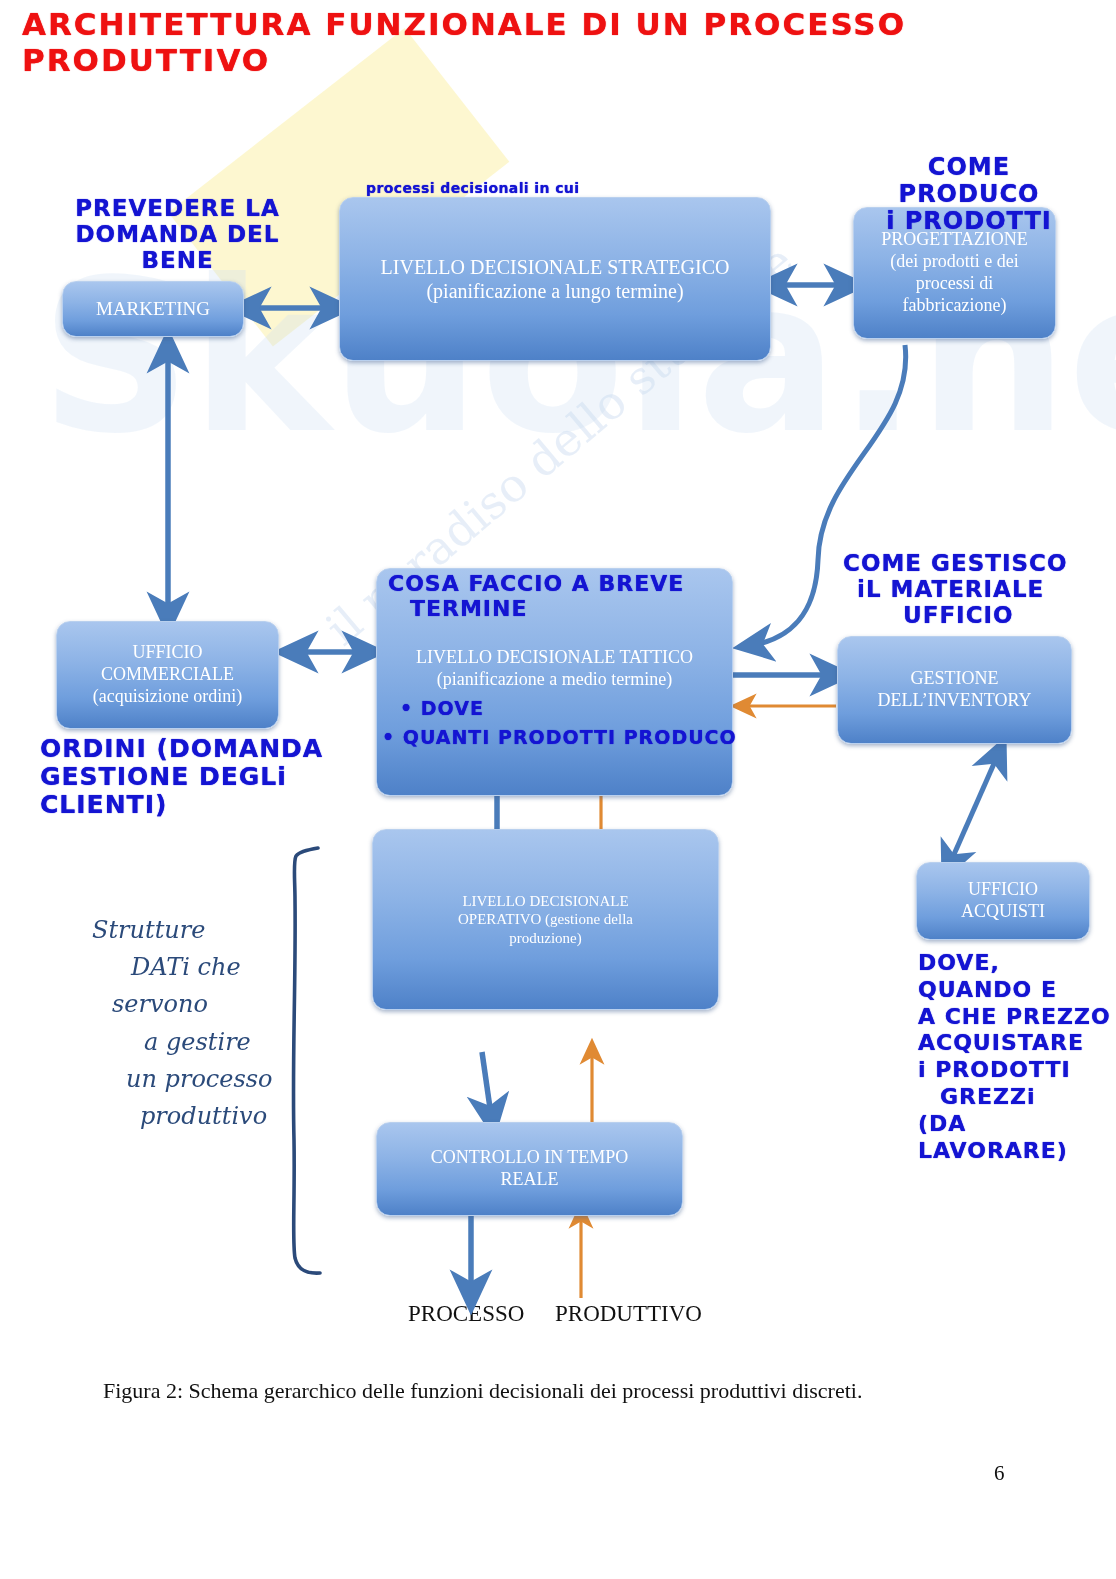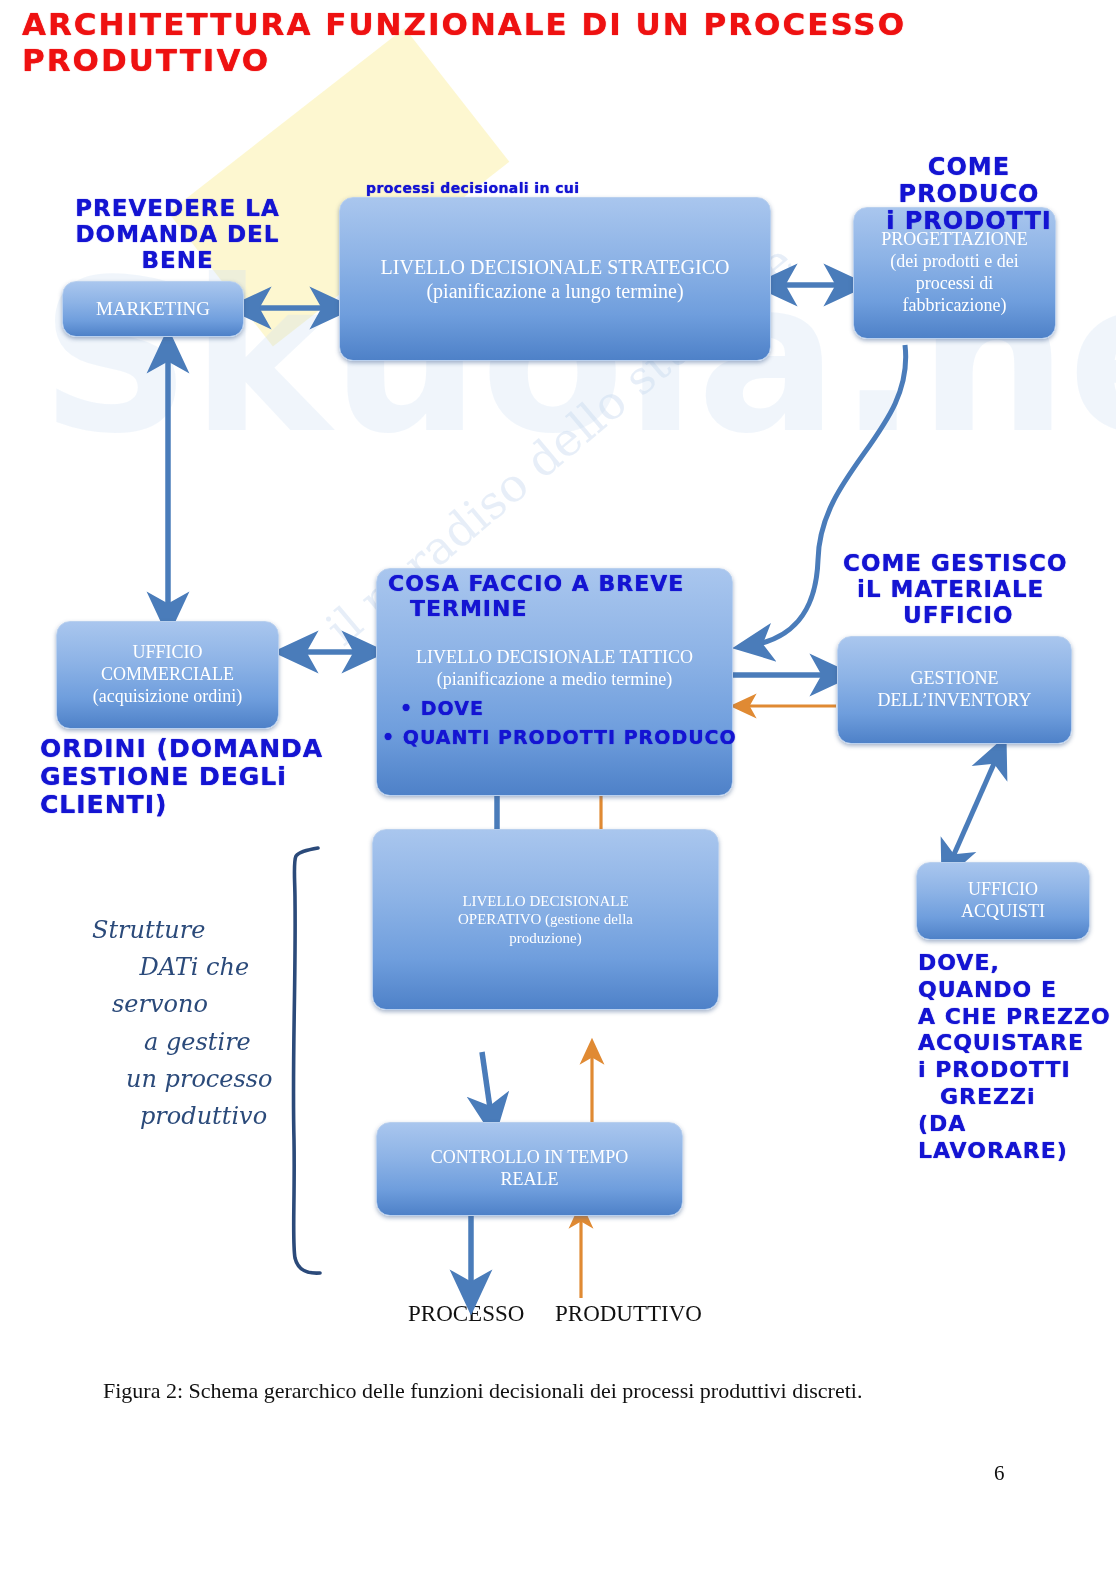--- a/index.html
+++ b/index.html
@@ -218,21 +218,21 @@
   <div>QUANDO E</div>
   <div>A CHE PREZZO</div>
   <div>ACQUISTARE</div>
   <div>i PRODOTTI</div>
   <div style="margin-left:22px;">GREZZi</div>
   <div>(DA LAVORARE)</div>
 </div>
 
 <div class="hw-cursive" style="left:92px;top:912px;font-size:24px;">
   <div>Strutture</div>
-  <div style="margin-left:24px;text-align:center;">DATi che</div>
+  <div style="margin-left:39px;">DATi che</div>
   <div style="margin-left:20px;">servono</div>
   <div style="margin-left:52px;">a gestire</div>
   <div style="margin-left:34px;">un processo</div>
   <div style="margin-left:48px;">produttivo</div>
 </div>
 
 <div class="doc" style="left:408px;top:1301px;font-size:23px;">PROCESSO</div>
 <div class="doc" style="left:555px;top:1301px;font-size:23px;">PRODUTTIVO</div>
 
 <div class="doc" style="left:103px;top:1378px;font-size:22px;">Figura 2: Schema gerarchico delle funzioni decisionali dei processi produttivi discreti.</div>

